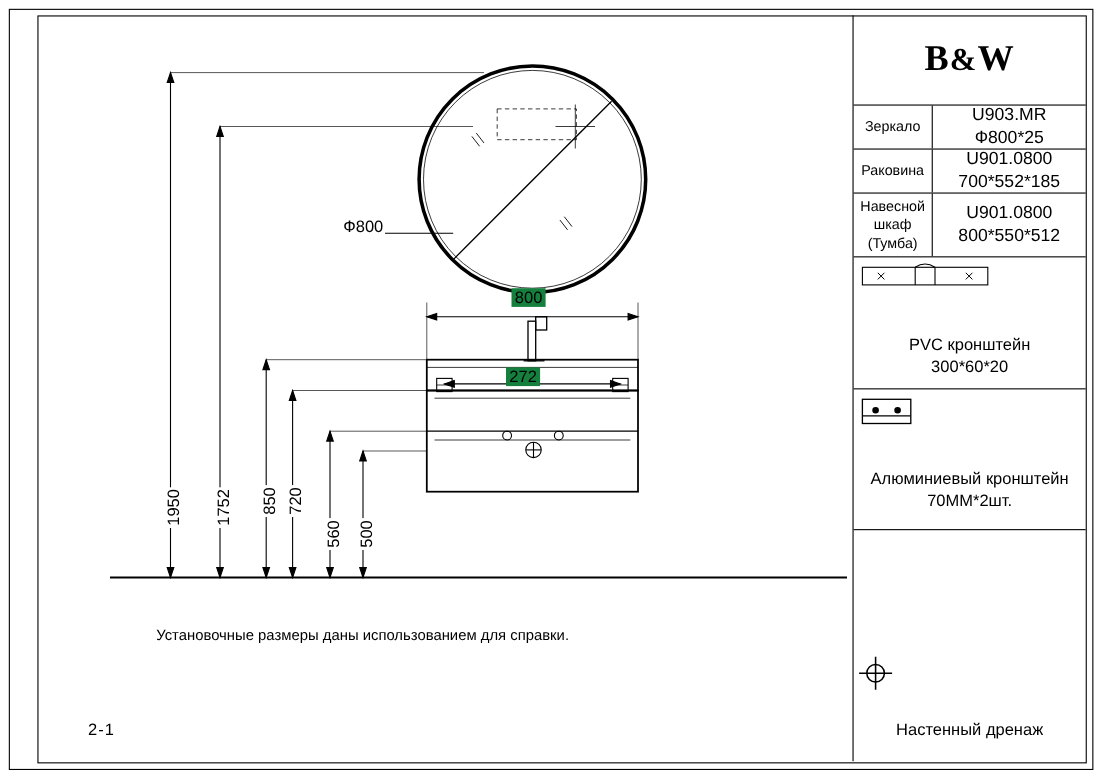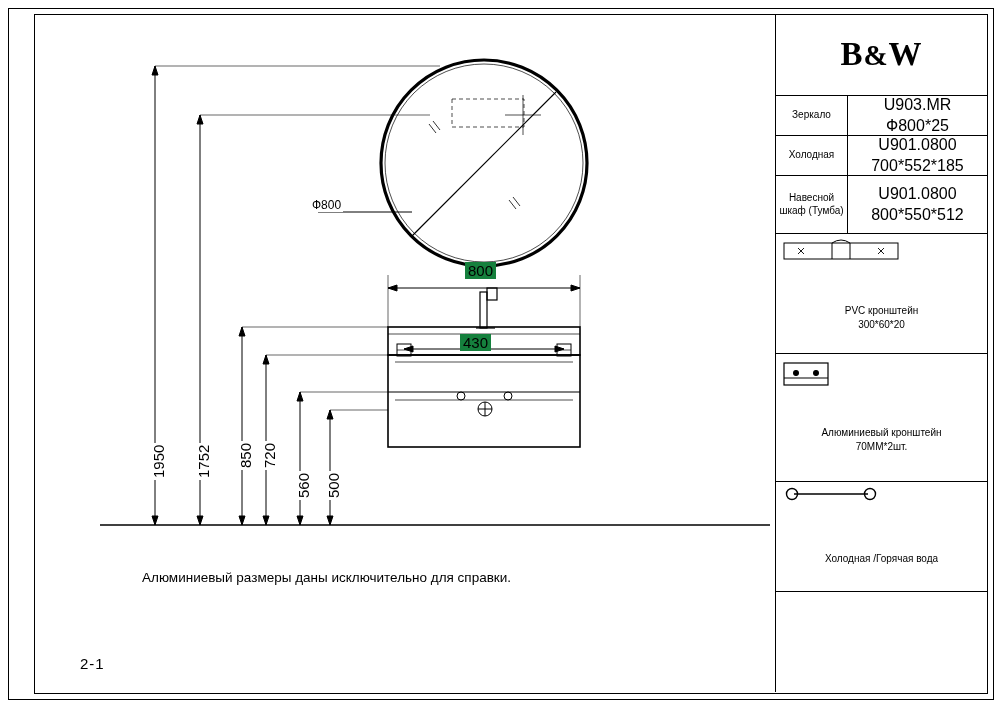--- a/index.html
+++ b/index.html
@@ -8,34 +8,34 @@
   .frame-outer{position:absolute;left:8px;top:8px;width:984px;height:690px;border:1px solid #000;}
   .frame-inner{position:absolute;left:34px;top:14px;width:952px;height:678px;border:1px solid #000;}
 
   
   .rtable{position:absolute;left:775px;top:14px;width:211px;height:678px;border-left:1px solid #000;box-sizing:border-box;}
   .logo-cell{position:absolute;left:0;top:0;width:211px;height:82px;border-bottom:1px solid #000;box-sizing:border-box;display:flex;align-items:center;justify-content:center;}
   .logo{font-family:"Liberation Serif",serif;font-size:33px;font-weight:bold;letter-spacing:1px;}
   .logo .amp{font-size:29px;}
 
   .specrow{position:absolute;left:0;width:211px;border-bottom:1px solid #000;box-sizing:border-box;display:flex;}
-  .specrow .c1{width:72px;border-right:1px solid #000;box-sizing:border-box;display:flex;align-items:center;justify-content:center;text-align:center;font-size:10px;line-height:1.25;padding:2px;}
+  .specrow .c1{width:72px;border-right:1px solid #000;box-sizing:border-box;display:flex;align-items:center;justify-content:center;text-align:center;font-size:13px;line-height:1.25;padding:2px;}
   .specrow .c2{flex:1;display:flex;flex-direction:column;align-items:center;justify-content:center;font-size:16px;line-height:1.3;}
 
   .partcell{position:absolute;left:0;width:211px;border-bottom:1px solid #000;box-sizing:border-box;display:flex;flex-direction:column;align-items:center;justify-content:flex-start;}
-  .partcell .cap{font-size:10px;line-height:1.35;}
+  .partcell .cap{font-size:15px;line-height:1.35;}
   .gfx{display:flex;align-items:center;justify-content:center;}
 
   
   .note{position:absolute;left:142px;top:568px;font-size:13.5px;line-height:1.55;white-space:pre-line;}
   .sheet-id{position:absolute;left:80px;top:655px;font-size:15px;letter-spacing:1px;}
 
   .dim-v{position:absolute;font-size:15px;transform:rotate(-90deg);transform-origin:left top;white-space:nowrap;background:#fff;padding:0 2px;}
   .dim-h{position:absolute;font-size:15px;white-space:nowrap;background:#15803d;padding:0 3px;}
-  .lbl-d800{position:absolute;font-size:12px;white-space:nowrap;background:#fff;padding:0 2px;}
+  .lbl-d800{position:absolute;font-size:15px;white-space:nowrap;background:#fff;padding:0 2px;}
   svg{position:absolute;left:0;top:0;}
 </style>
 </head>
 <body>
 
 <div class="sheet">
   <div class="frame-outer"></div>
   <div class="frame-inner"></div>
 
   <svg width="1000" height="706">
@@ -126,44 +126,44 @@
     </g>
   </svg>
 
   <div class="dim-v" style="left:150px;top:480px;">1950</div>
   <div class="dim-v" style="left:195px;top:480px;">1752</div>
   <div class="dim-v" style="left:237px;top:470px;">850</div>
   <div class="dim-v" style="left:261px;top:470px;">720</div>
   <div class="dim-v" style="left:295px;top:500px;">560</div>
   <div class="dim-v" style="left:325px;top:500px;">500</div>
   <div class="dim-h" style="left:465px;top:262px;">800</div>
-  <div class="dim-h" style="left:460px;top:334px;">430</div>
+  <div class="dim-h" style="left:460px;top:334px;">272</div>
   <div class="lbl-d800" style="left:310px;top:198px;">Ф800</div>
 
-  <div class="note"><span>Алюминиевый размеры даны исключительно для справки.</span><br></div>
+  <div class="note"><span>Установочные размеры даны использованием для справки.</span><br></div>
   <div class="sheet-id">2-1</div>
 
   <div class="rtable">
 
     <div class="logo-cell">
       <span class="logo">
         <span>B</span><span class="amp">&amp;</span><span>W</span>
       </span>
     </div>
 
     <div class="specrow" style="top:82px;height:40px;">
       <div class="c1">Зеркало</div>
       <div class="c2">
         <span>U903.MR</span>
         <span>Ф800*25</span>
       </div>
     </div>
 
     <div class="specrow" style="top:122px;height:40px;">
-      <div class="c1">Холодная</div>
+      <div class="c1">Раковина</div>
       <div class="c2">
         <span>U901.0800</span>
         <span>700*552*185</span>
       </div>
     </div>
 
     <div class="specrow" style="top:162px;height:58px;">
       <div class="c1">Навесной шкаф (Тумба)</div>
       <div class="c2">
         <span>U901.0800</span>
@@ -200,28 +200,28 @@
             <line x1="8" y1="24" x2="52" y2="24"></line>
             <circle cx="20" cy="19" r="2.4" fill="#000"></circle>
             <circle cx="40" cy="19" r="2.4" fill="#000"></circle>
           </g>
         </svg>
       </div>
       <div class="cap">Алюминиевый кронштейн</div>
       <div class="cap">70ММ*2шт.</div>
     </div>
 
-    <div class="partcell" style="top:468px;height:110px;">
-      <div class="gfx" style="height:70px;">
-        <svg width="110" height="24">
+
+    <div class="partcell" style="top:578px;height:100px;border-bottom:none;">
+      <div class="gfx" style="height:62px;">
+        <svg width="40" height="40">
           <g stroke="#000" fill="none" stroke-width="1.4">
-            <line x1="18" y1="12" x2="92" y2="12"></line>
-            <circle cx="16" cy="12" r="5.5"></circle>
-            <circle cx="94" cy="12" r="5.5"></circle>
+            <circle cx="20" cy="20" r="8"></circle>
+            <line x1="20" y1="5" x2="20" y2="35"></line>
+            <line x1="5" y1="20" x2="35" y2="20"></line>
           </g>
         </svg>
       </div>
-      <div class="cap">Холодная /Горячая вода</div>
-    </div>
-
+      <div class="cap">Настенный дренаж</div>
+    </div>
 
   </div>
 </div>
 
 </body></html>

